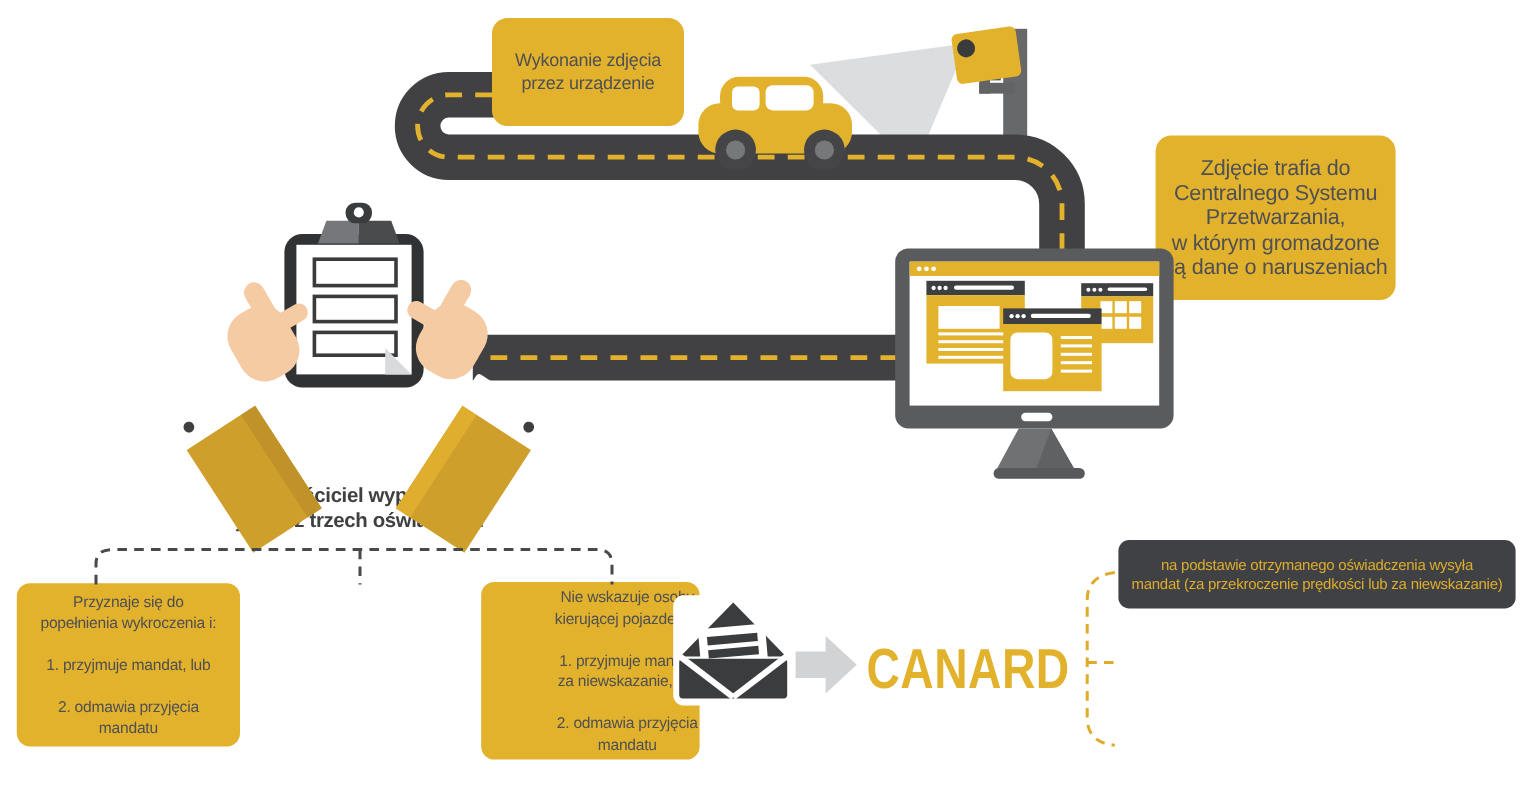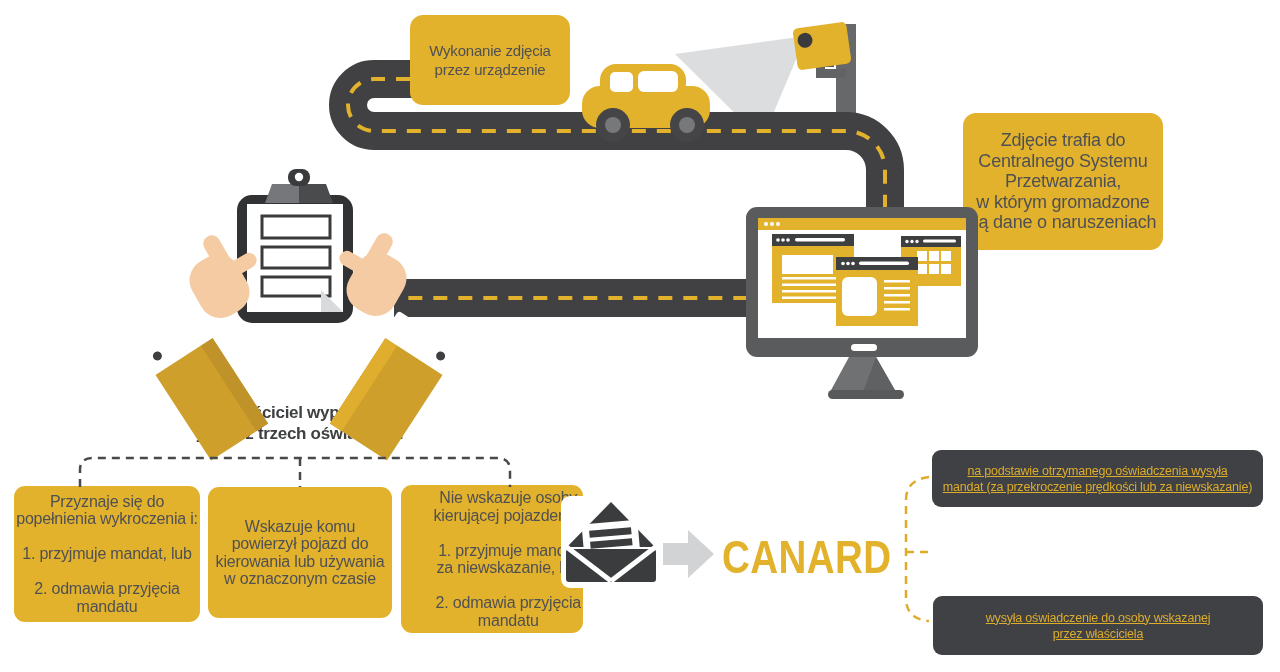--- a/index.html
+++ b/index.html
@@ -5,25 +5,25 @@
   html,body{margin:0;padding:0;background:#ffffff;}
   #stage{position:relative;width:1280px;height:672px;background:#fff;overflow:hidden;
          font-family:"Liberation Sans",sans-serif;border-radius:13px;}
   svg{position:absolute;left:0;top:0;}
   #svg-back{z-index:0;}
   .txtlayer{position:absolute;z-index:1;}
   #svg-front{z-index:2;pointer-events:none;}
   .multiline{white-space:pre-line;}
   .ybox{position:absolute;background:#e3b22c;border-radius:11px;display:flex;
         align-items:center;justify-content:center;text-align:center;
-        color:#4f5053;font-size:16px;line-height:17.5px;letter-spacing:-0.2px;}
+        color:#4f5053;font-size:13px;line-height:17.5px;letter-spacing:-0.2px;}
   .dbox{position:absolute;background:#404144;border-radius:9px;display:flex;
         align-items:center;justify-content:center;text-align:center;
         color:#dcac2c;font-size:12.5px;line-height:16px;letter-spacing:-0.2px;padding:20px 6px;
-        box-sizing:border-box;text-decoration:underline;}
+        box-sizing:border-box;}
   #top-box{left:410px;top:15px;width:160px;height:90px;font-size:15px;line-height:19px;border-radius:13px;}
   #right-box{left:963px;top:113px;width:200px;height:137px;font-size:18px;line-height:20.5px;border-radius:13px;}
   #gitd-text{position:absolute;left:395px;top:188px;width:340px;text-align:center;
              color:#77787b;font-size:15.5px;line-height:19.5px;letter-spacing:-0.2px;}
   #owner-heading{position:absolute;left:150px;top:402px;width:300px;text-align:center;
                  color:#3f4042;font-weight:bold;font-size:17px;line-height:21px;letter-spacing:-0.3px;}
   #stmt-1{left:14px;top:486px;width:186px;height:136px;}
   #stmt-2{left:208px;top:487px;width:184px;height:131px;}
   #stmt-3{left:401px;top:485px;width:182px;height:148px;justify-content:flex-end;}
   #act-1{left:932px;top:450px;width:331px;height:57px;}
@@ -80,46 +80,36 @@
 
     <div class="ybox" id="stmt-1">
         <span class="multiline">Przyznaje się do
 popełnienia wykroczenia i:
 
 1. przyjmuje mandat, lub
 
 2. odmawia przyjęcia
 mandatu</span>
       </div>
-    <div class="ybox" id="stmt-2">
-        <span class="multiline">Wskazuje komu
-powierzył pojazd do
-kierowania lub używania
-w oznaczonym czasie</span>
-      </div>
     <div class="ybox" id="stmt-3">
         <span class="multiline">Nie wskazuje osoby
 kierującej pojazdem i:
 
 1. przyjmuje mandat
 za niewskazanie, lub
 
 2. odmawia przyjęcia
 mandatu</span>
       </div>
 
     <div id="canard">CANARD</div>
 
     <div class="dbox" id="act-1">
         <span class="multiline">na podstawie otrzymanego oświadczenia wysyła
 mandat (za przekroczenie prędkości lub za niewskazanie)</span>
-      </div>
-    <div class="dbox" id="act-3">
-        <span class="multiline">wysyła oświadczenie do osoby wskazanej
-przez właściciela</span>
       </div>
   </div>
 
   <svg id="svg-front" width="1280" height="672" viewBox="0 0 1280 672">
 
     <g>
       <rect x="746" y="207" width="232" height="150" rx="11" fill="#5a5b5d"></rect>
       <rect x="758" y="218" width="208" height="120" fill="#ffffff"></rect>
       <rect x="758" y="218" width="208" height="12" fill="#e3b22c"></rect>
       <circle cx="766" cy="224" r="2" fill="#ffffff"></circle>

